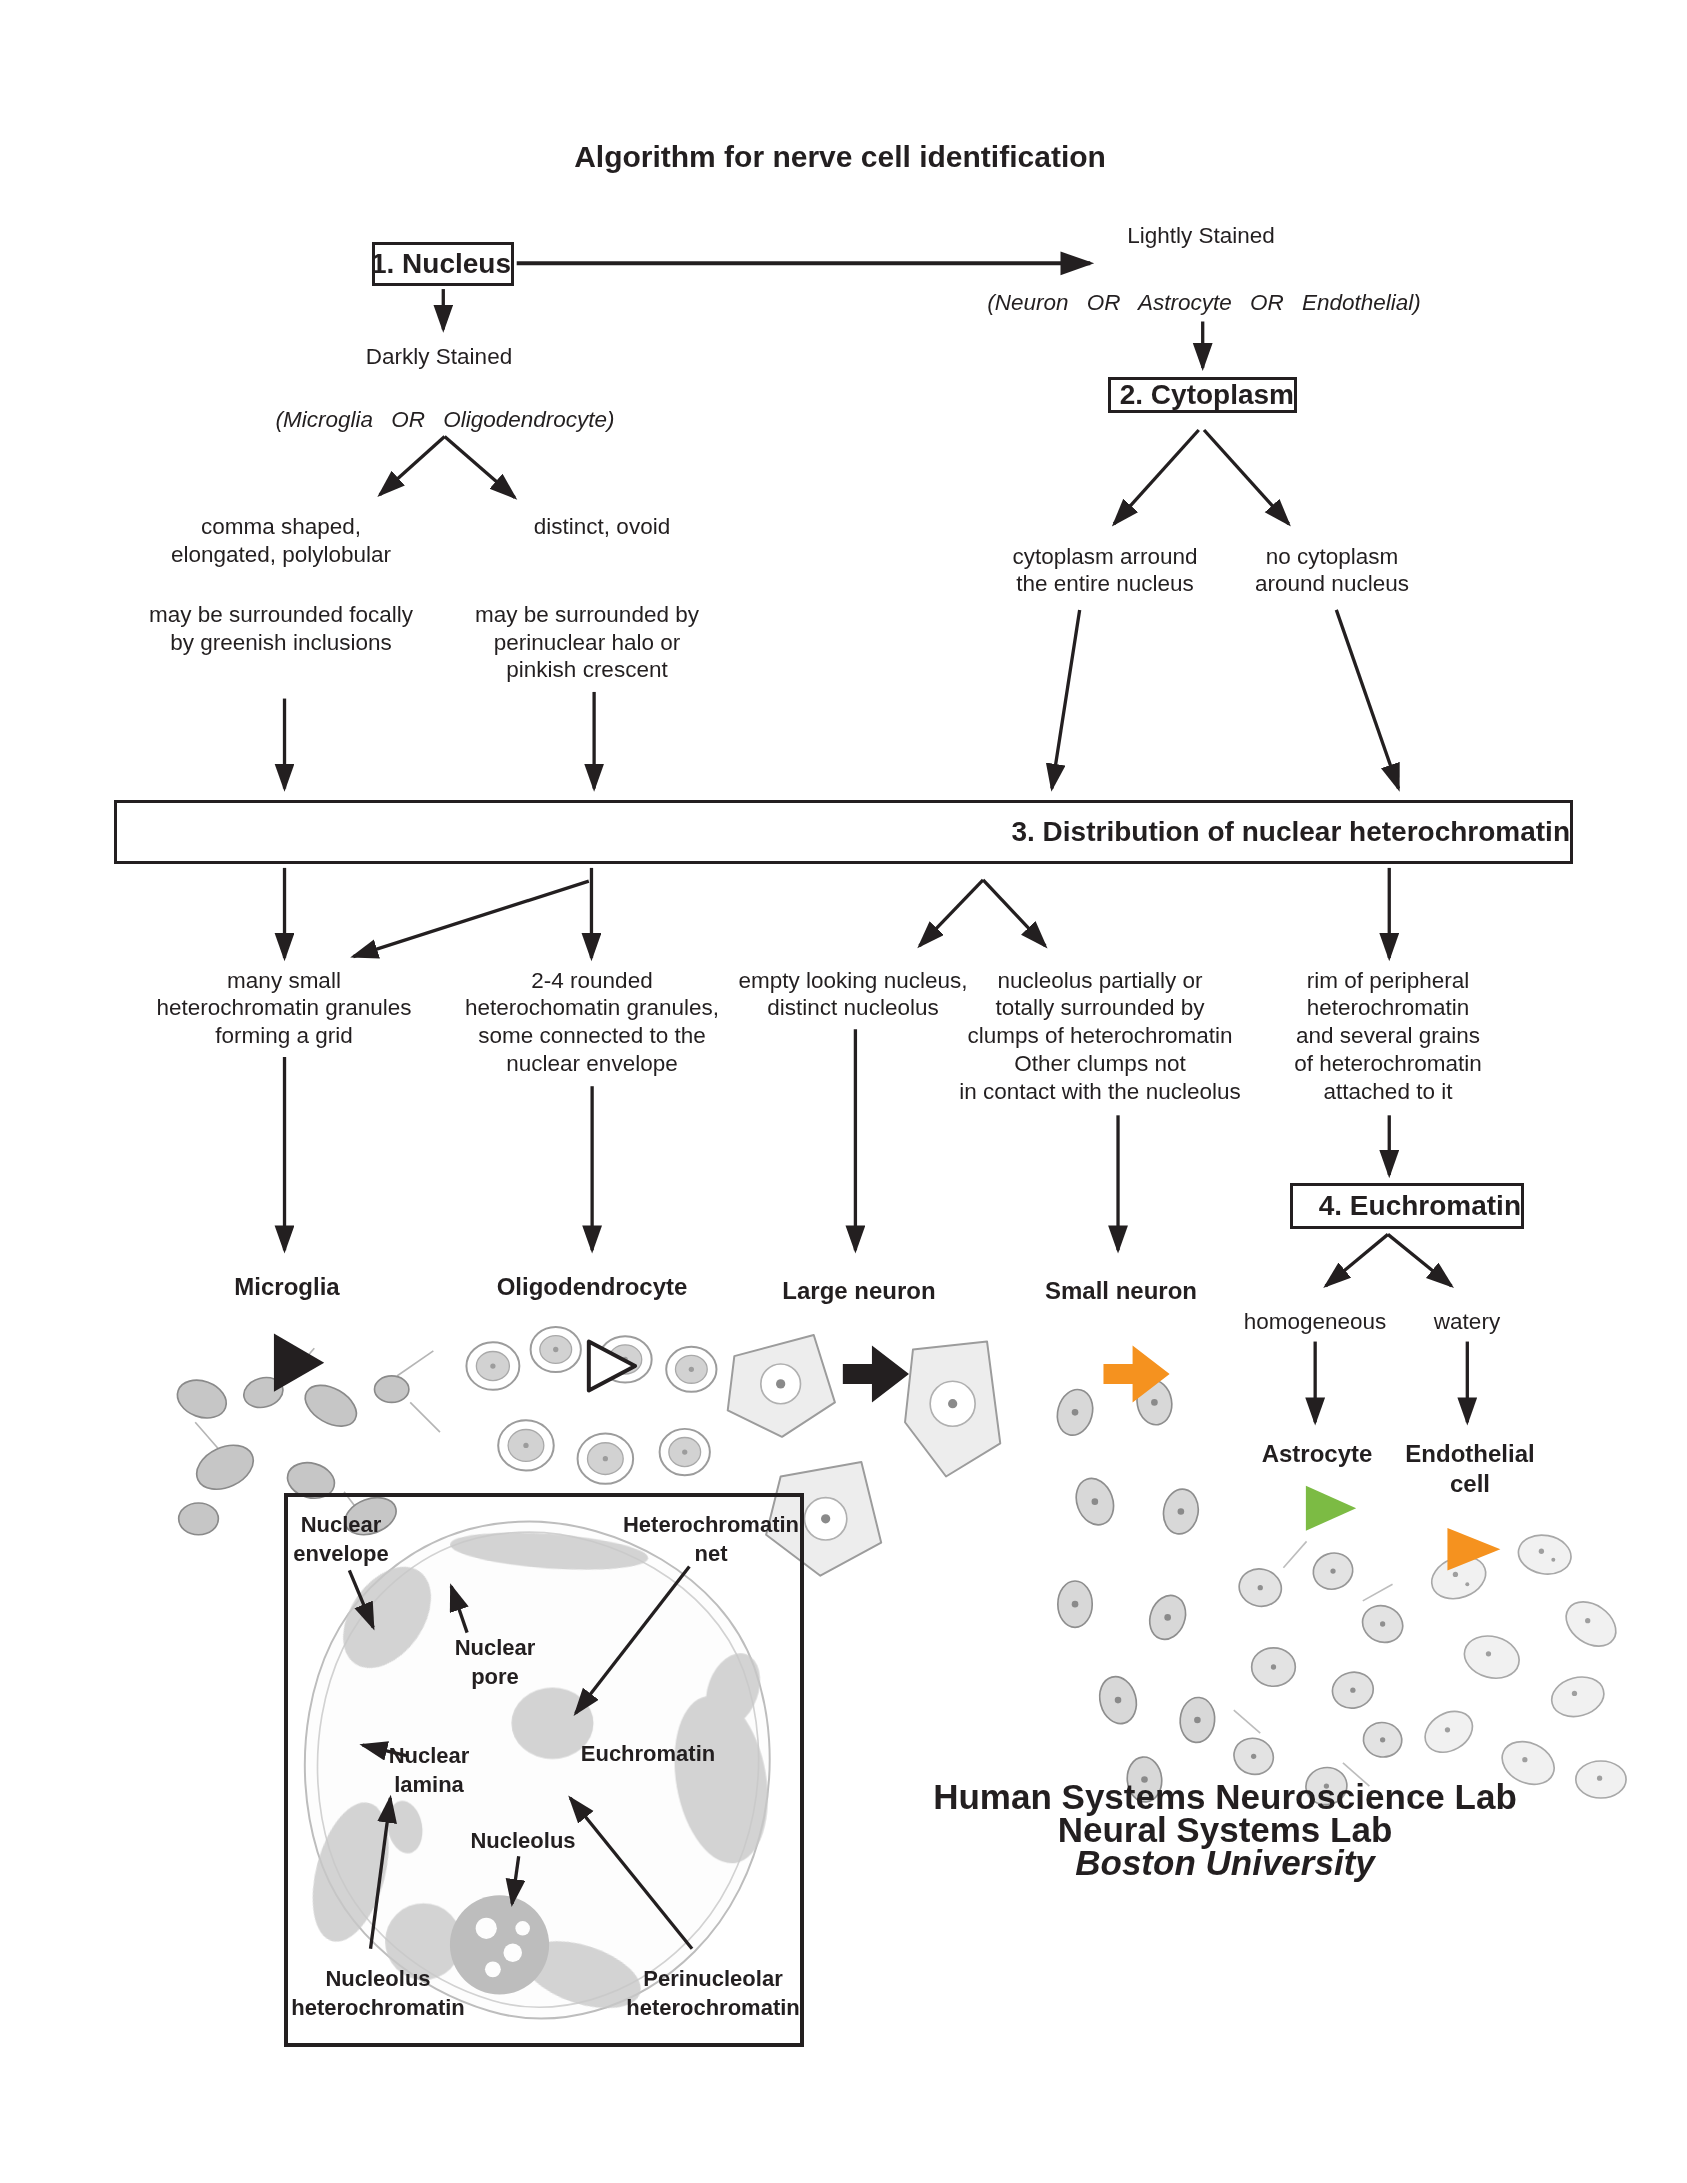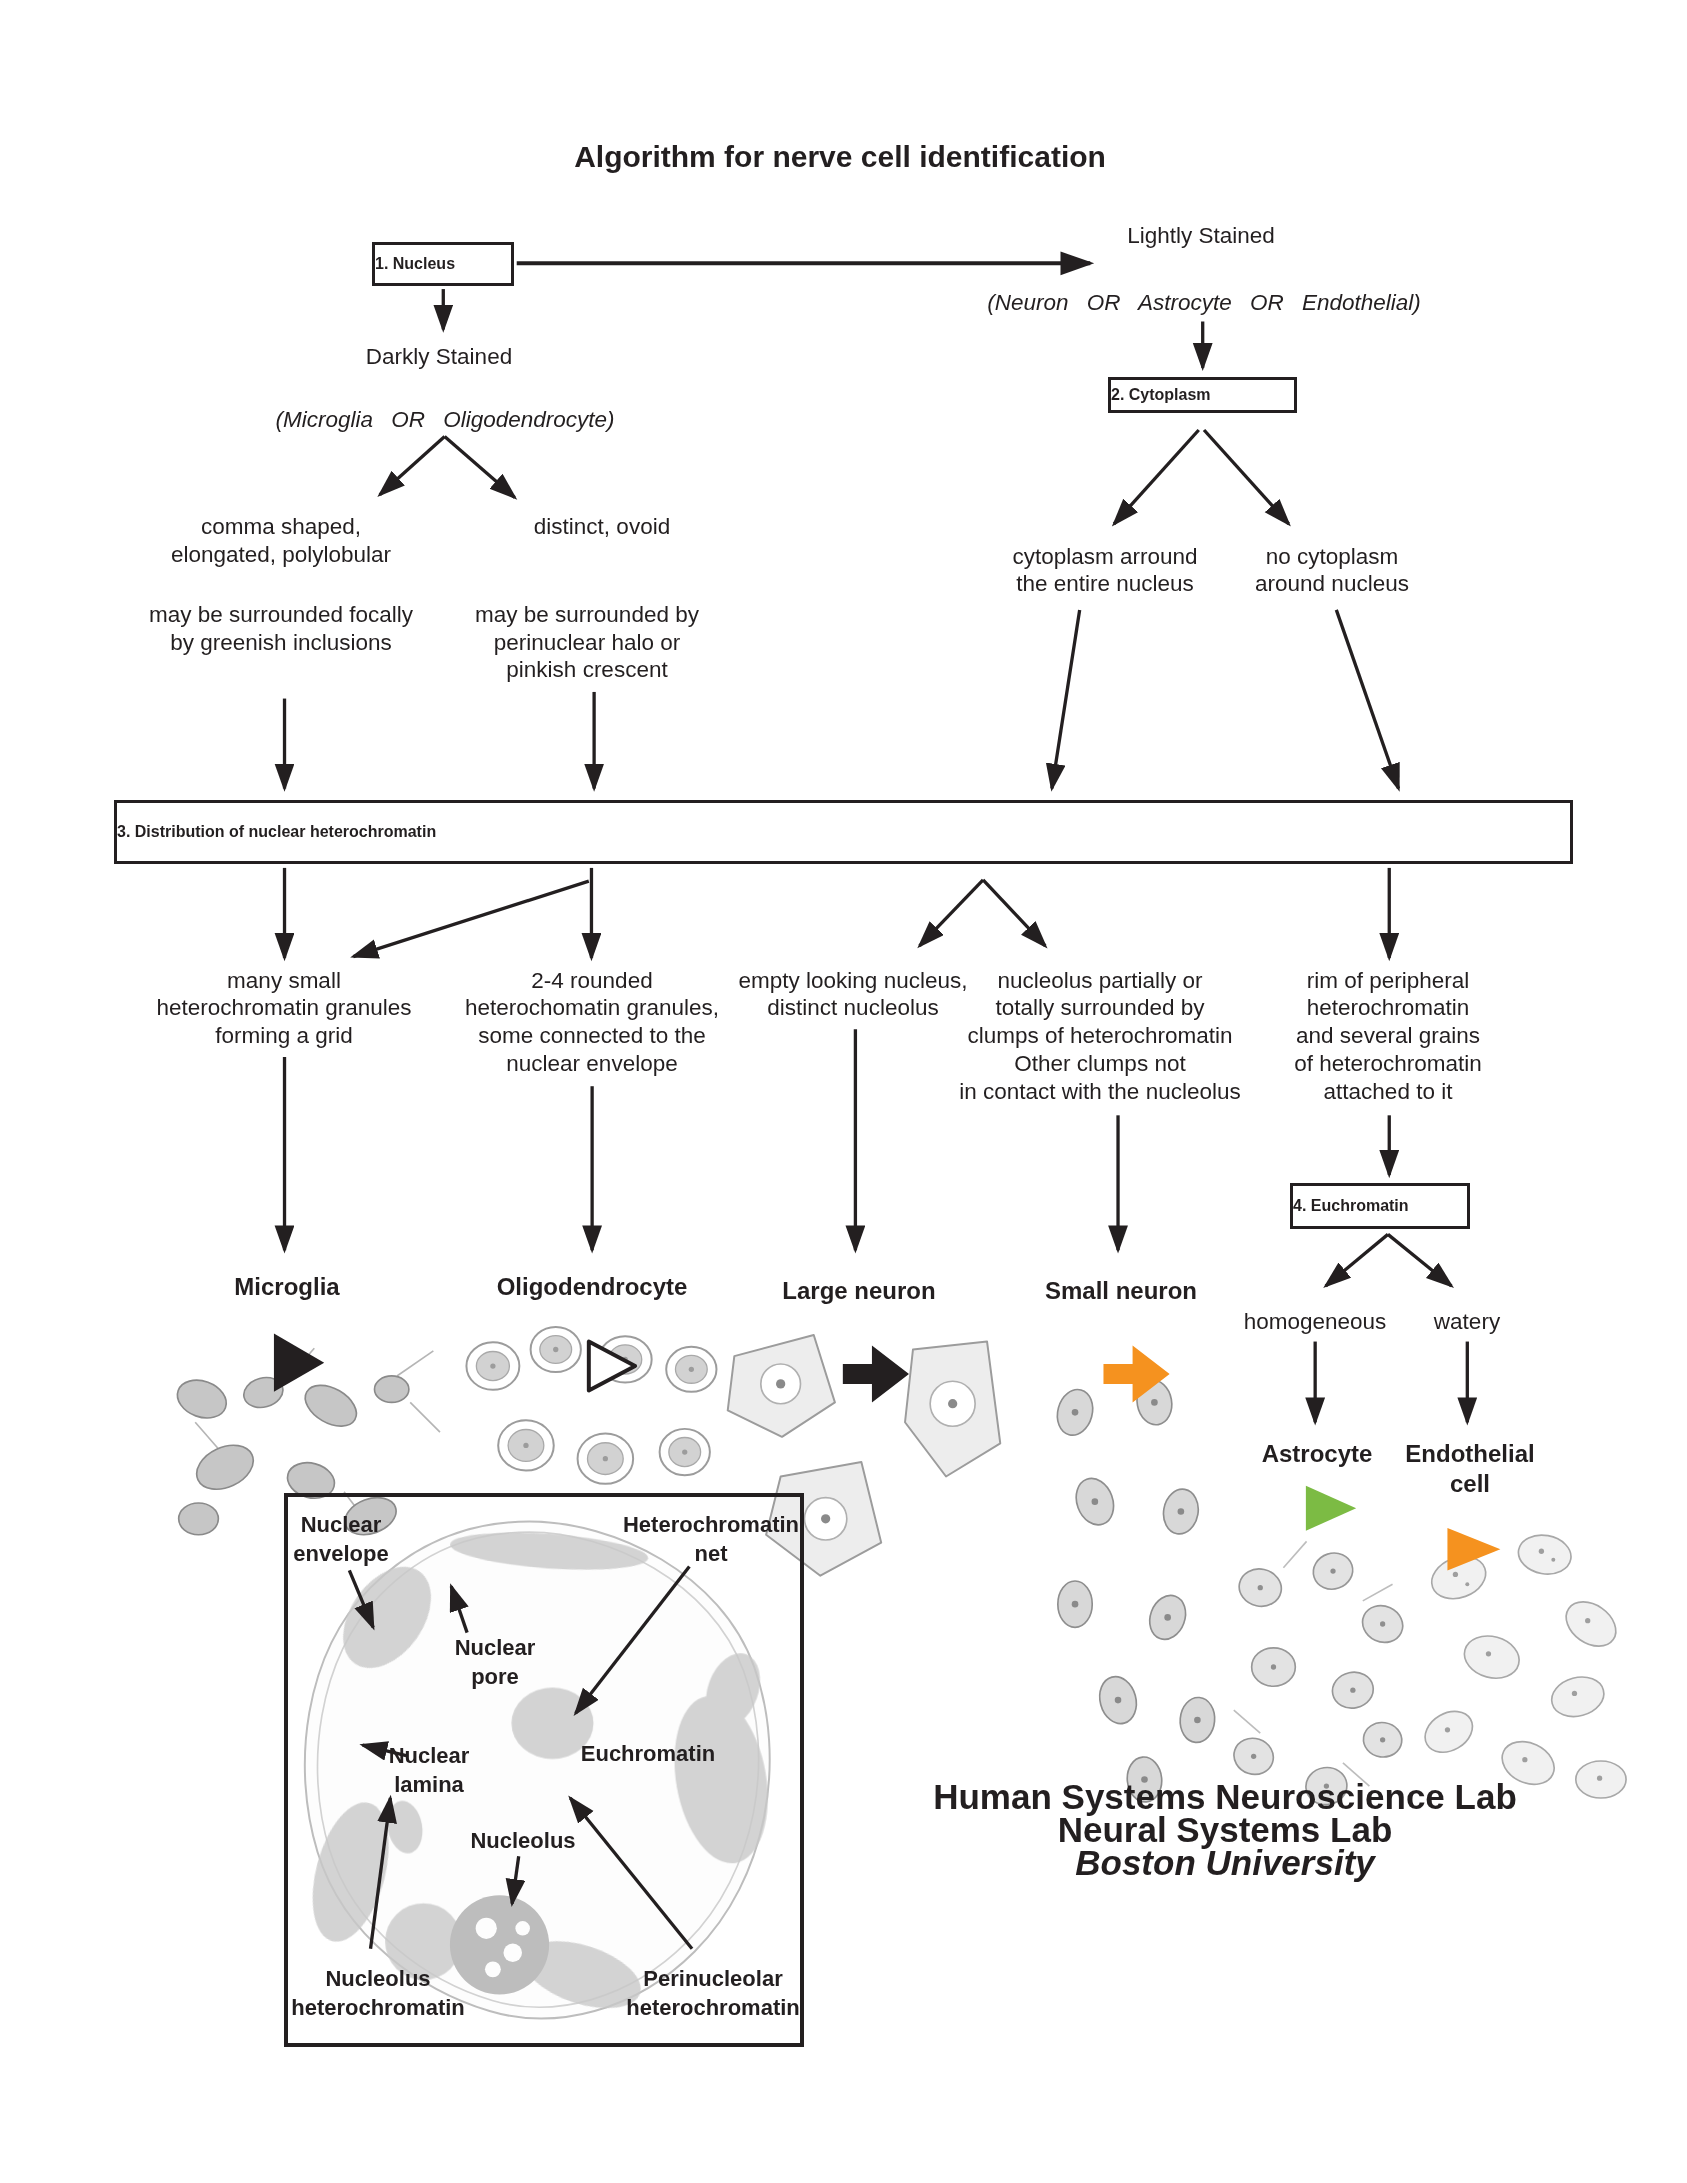--- a/index.html
+++ b/index.html
@@ -15,22 +15,22 @@
   }
   .b{font-weight:bold;}
   .i{font-style:italic;word-spacing:12px;}
   .big{font-size:24px;line-height:29px;}
   .dlab{font-size:22px;line-height:29px;font-weight:bold;}
   .credit{font-size:35px;line-height:33px;font-weight:bold;}
   .credit.it{font-style:italic;font-weight:bold;}
   .title{font-size:30px;line-height:34px;font-weight:bold;}
   .box{
     position:absolute;border:3.3px solid #231F20;background:#fff;
-    display:flex;align-items:center;justify-content:flex-start;
-    font-weight:bold;font-size:16px;white-space:nowrap;
+    display:flex;align-items:center;justify-content:flex-end;
+    font-weight:bold;font-size:28px;white-space:nowrap;
     box-sizing:border-box;z-index:2;
   }
   .frame{
     position:absolute;border:4px solid #231F20;background:transparent;
     box-sizing:border-box;z-index:2;
   }
 </style>
 </head>
 <body>
 
@@ -307,21 +307,21 @@
 <div class="t" style="left:1388px;top:994px">heterochromatin</div>
 <div class="t" style="left:1388px;top:1022px">and several grains</div>
 <div class="t" style="left:1388px;top:1050px">of heterochromatin</div>
 <div class="t" style="left:1388px;top:1078px">attached to it</div>
 
 <div class="t big b" style="left:287px;top:1272px">Microglia</div>
 <div class="t big b" style="left:592px;top:1272px">Oligodendrocyte</div>
 <div class="t big b" style="left:859px;top:1276px">Large neuron</div>
 <div class="t big b" style="left:1121px;top:1276px">Small neuron</div>
 
-<div class="box" style="left:1290px;top:1183px;width:180px;height:46px">
+<div class="box" style="left:1290px;top:1183px;width:234px;height:46px">
   <span>4. Euchromatin</span>
 </div>
 
 <div class="t" style="left:1315px;top:1308px">homogeneous</div>
 <div class="t" style="left:1467px;top:1308px">watery</div>
 
 <div class="t big b" style="left:1317px;top:1439px">Astrocyte</div>
 <div class="t big b" style="left:1470px;top:1439px">Endothelial</div>
 <div class="t big b" style="left:1470px;top:1469px">cell</div>
 

